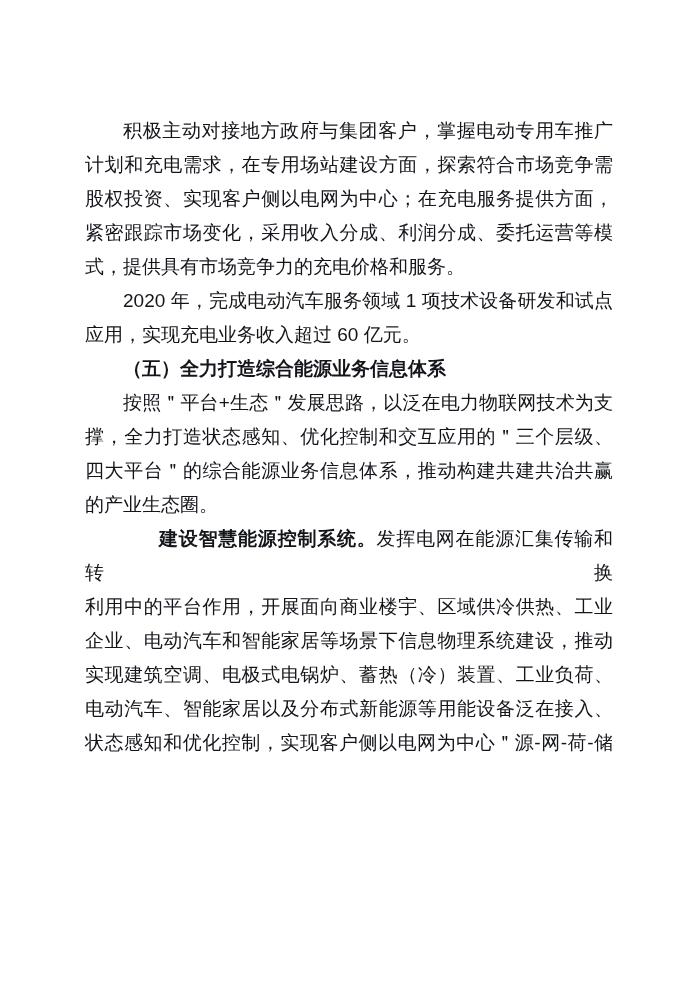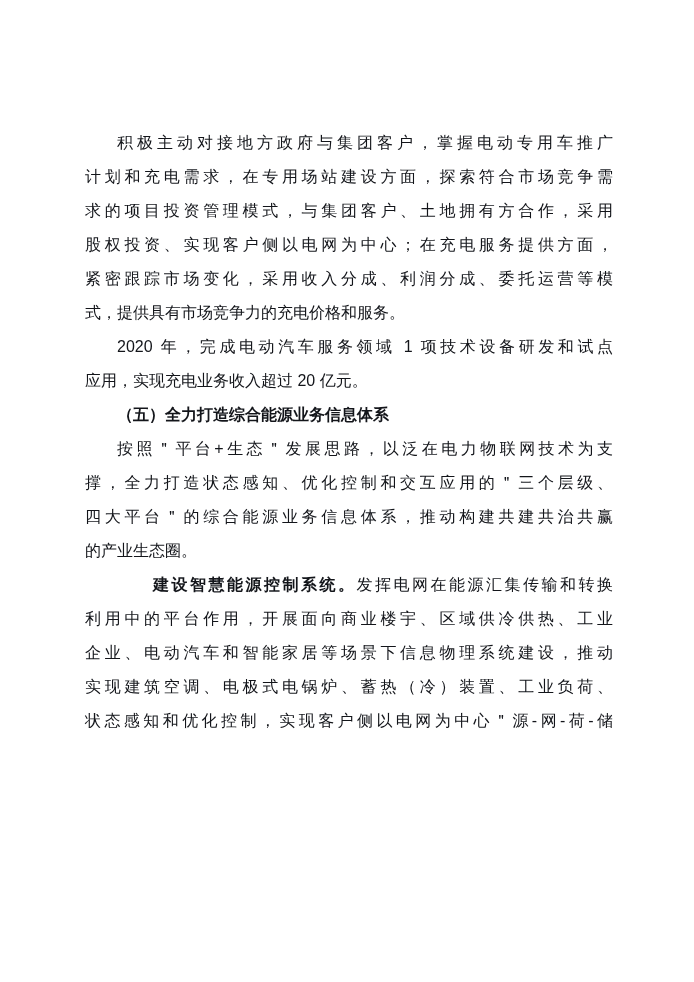--- a/index.html
+++ b/index.html
@@ -12,23 +12,23 @@
     width: 694px;
     height: 982px;
     background: #ffffff;
     overflow: hidden;
     font-family: "Liberation Sans", sans-serif;
     color: #13151a;
   }
   .textblock {
     position: absolute;
     left: 85px;
-    top: 126px;
+    top: 114px;
     width: 528px;
-    font-size: 16px;
+    font-size: 19px;
     line-height: 34px;
     letter-spacing: 0;
   }
   .para { margin: 0; padding: 0; }
   .line {
     text-align: justify;
     white-space: normal;
   }
   
   .line.j { text-align-last: justify; }
@@ -44,47 +44,47 @@
 </style>
 </head>
 <body>
 
 <div class="page">
   <div class="textblock">
 
     <div class="para">
       <div class="line j indent">积极主动对接地方政府与集团客户，掌握电动专用车推广</div>
       <div class="line j">计划和充电需求，在专用场站建设方面，探索符合市场竞争需</div>
-      <div class="line j">求的项目投资管理模式，与集团客户、土地拥有方合作，采用</div>
       <div class="line j">股权投资、实现客户侧以电网为中心；在充电服务提供方面，</div>
       <div class="line j">紧密跟踪市场变化，采用收入分成、利润分成、委托运营等模</div>
       <div class="line end">式，提供具有市场竞争力的充电价格和服务。</div>
     </div>
 
 
     <div class="para">
       <div class="line j indent">2020 年，完成电动汽车服务领域 1 项技术设备研发和试点</div>
-      <div class="line end">应用，实现充电业务收入超过 20 亿元。</div>
+      <div class="line end">应用，实现充电业务收入超过 60 亿元。</div>
     </div>
 
     <div class="para">
       <div class="line heading indent">（五）全力打造综合能源业务信息体系</div>
     </div>
 
     <div class="para">
       <div class="line j indent">按照＂平台+生态＂发展思路，以泛在电力物联网技术为支</div>
       <div class="line j">撑，全力打造状态感知、优化控制和交互应用的＂三个层级、</div>
       <div class="line j">四大平台＂的综合能源业务信息体系，推动构建共建共治共赢</div>
       <div class="line end">的产业生态圈。</div>
     </div>
 
     <div class="para">
       <div class="line j indent">
         <span class="bold">建设智慧能源控制系统。</span><span>发挥电网在能源汇集传输和转换</span>
       </div>
       <div class="line j">利用中的平台作用，开展面向商业楼宇、区域供冷供热、工业</div>
       <div class="line j">企业、电动汽车和智能家居等场景下信息物理系统建设，推动</div>
       <div class="line j">实现建筑空调、电极式电锅炉、蓄热（冷）装置、工业负荷、</div>
+      <div class="line j">电动汽车、智能家居以及分布式新能源等用能设备泛在接入、</div>
       <div class="line j">状态感知和优化控制，实现客户侧以电网为中心＂源-网-荷-储</div>
     </div>
 
   </div>
 </div>
 
 </body></html>

